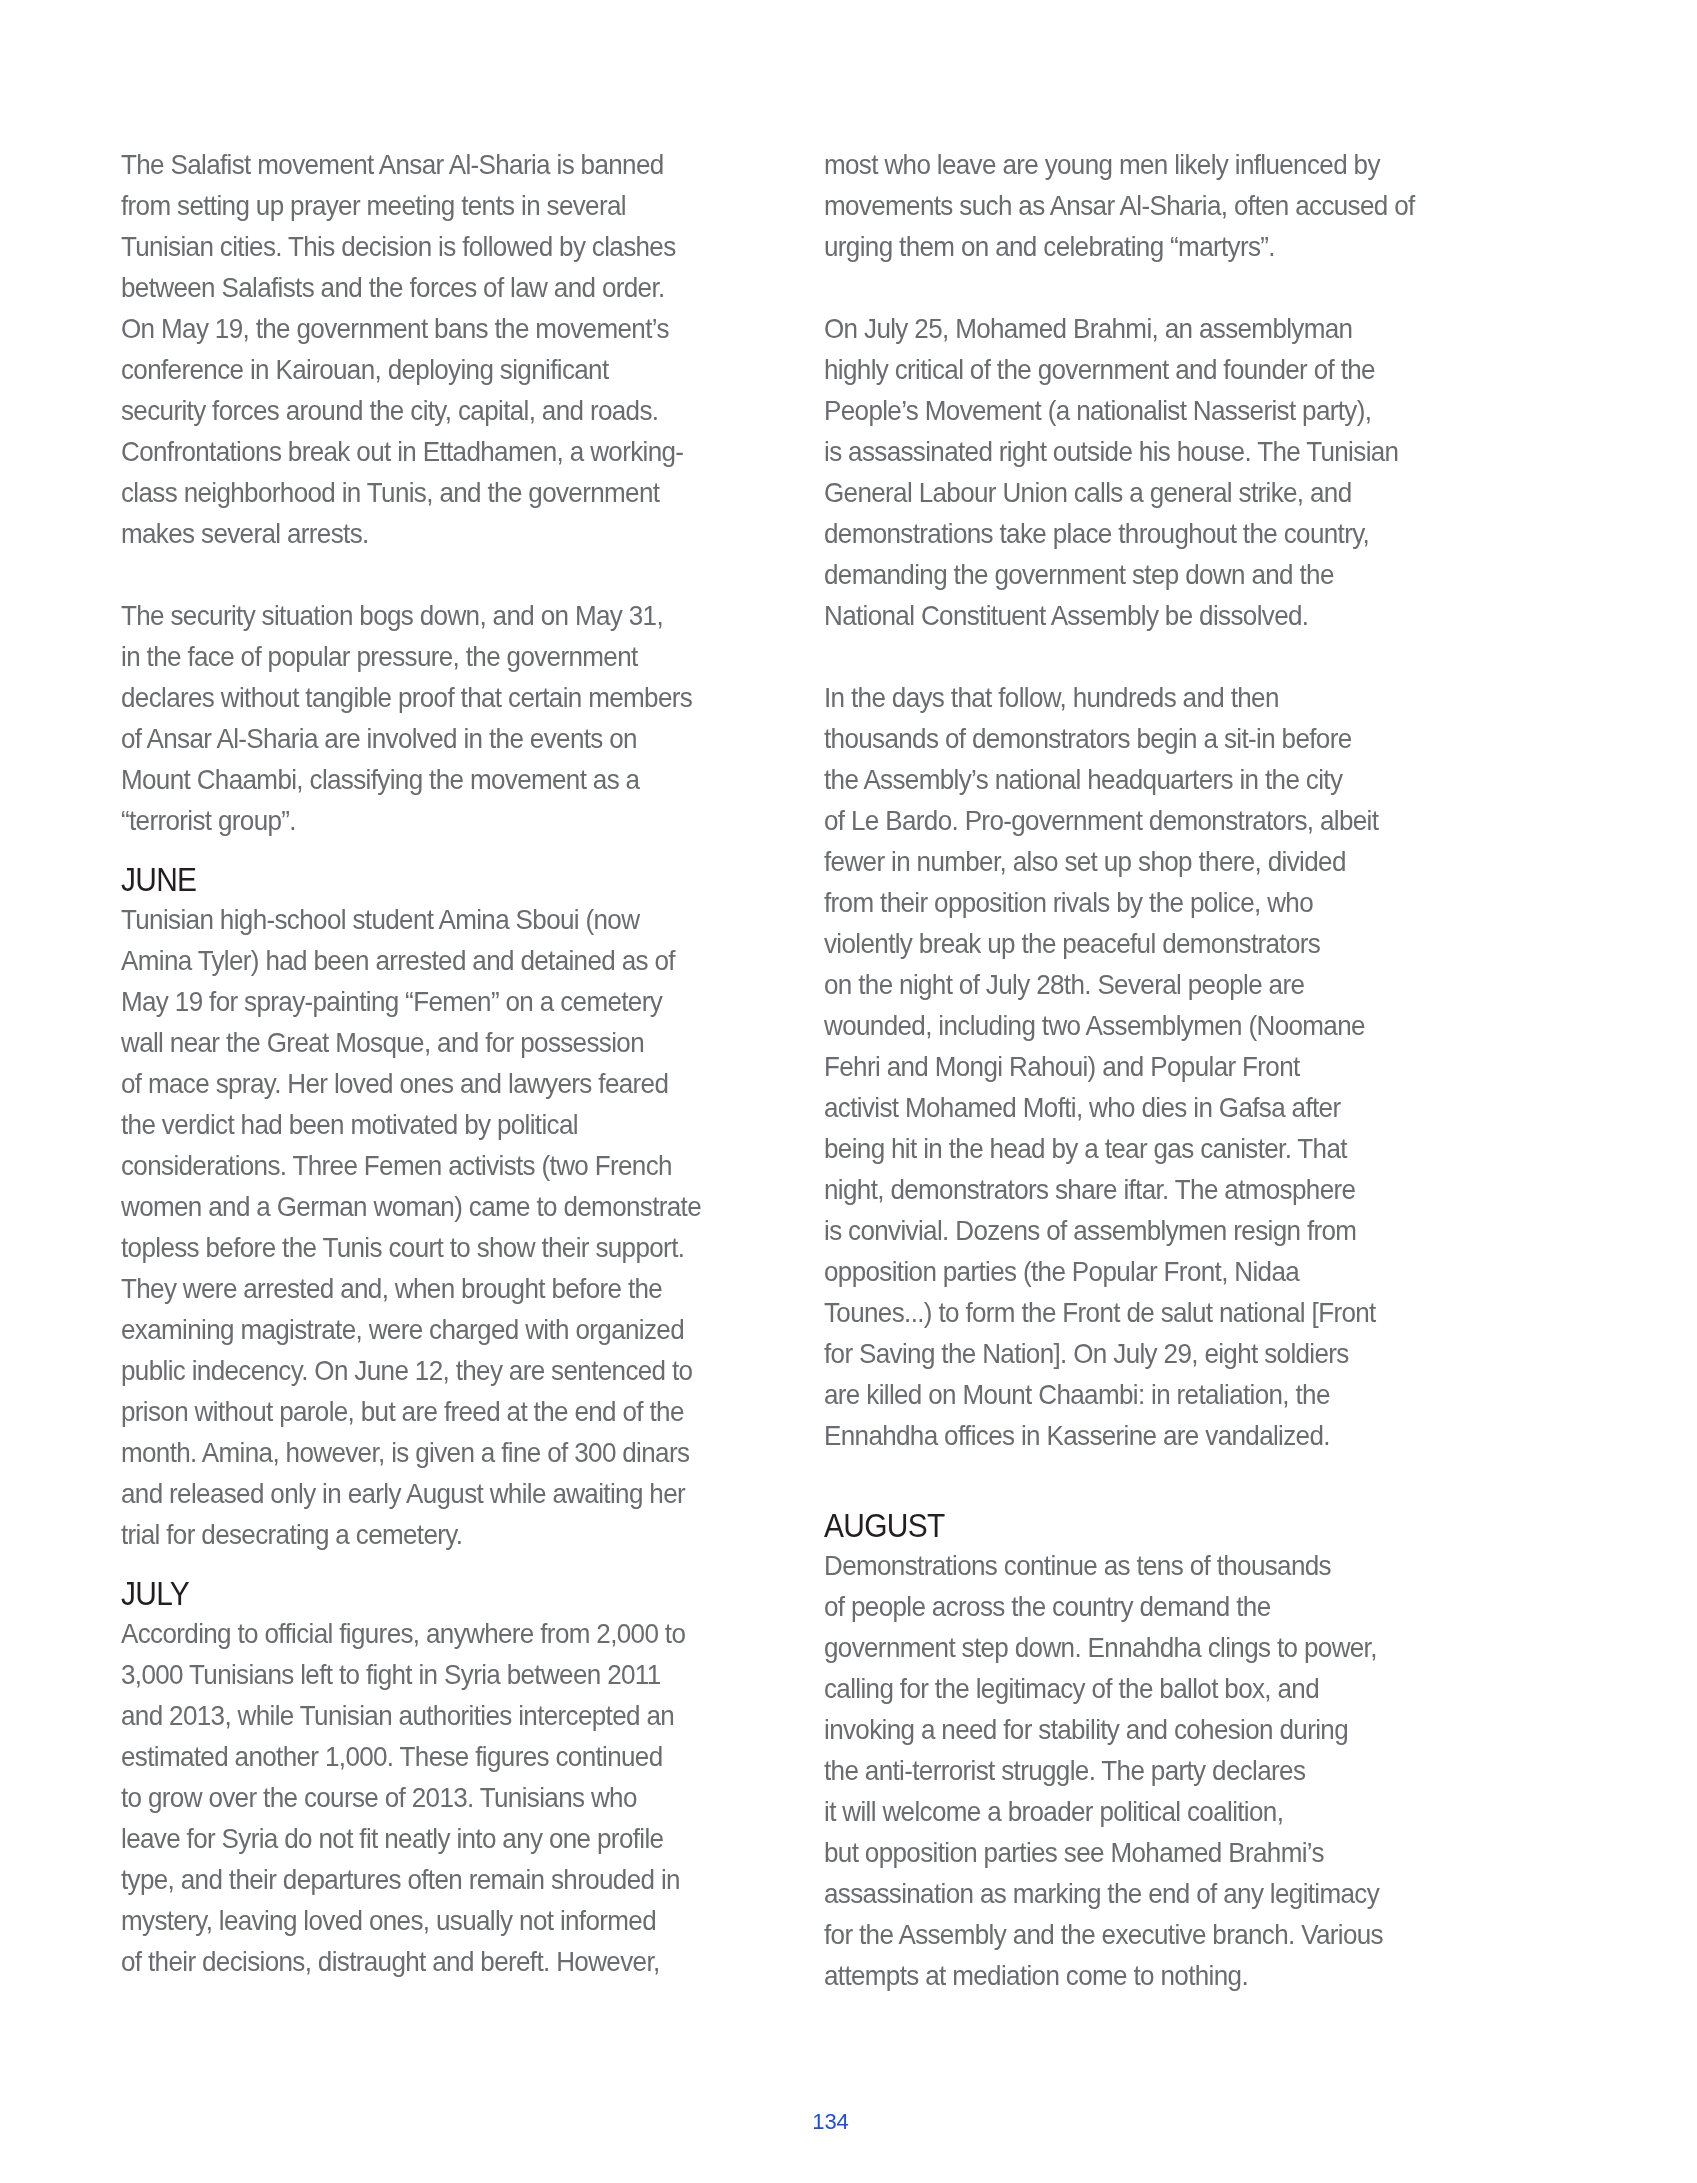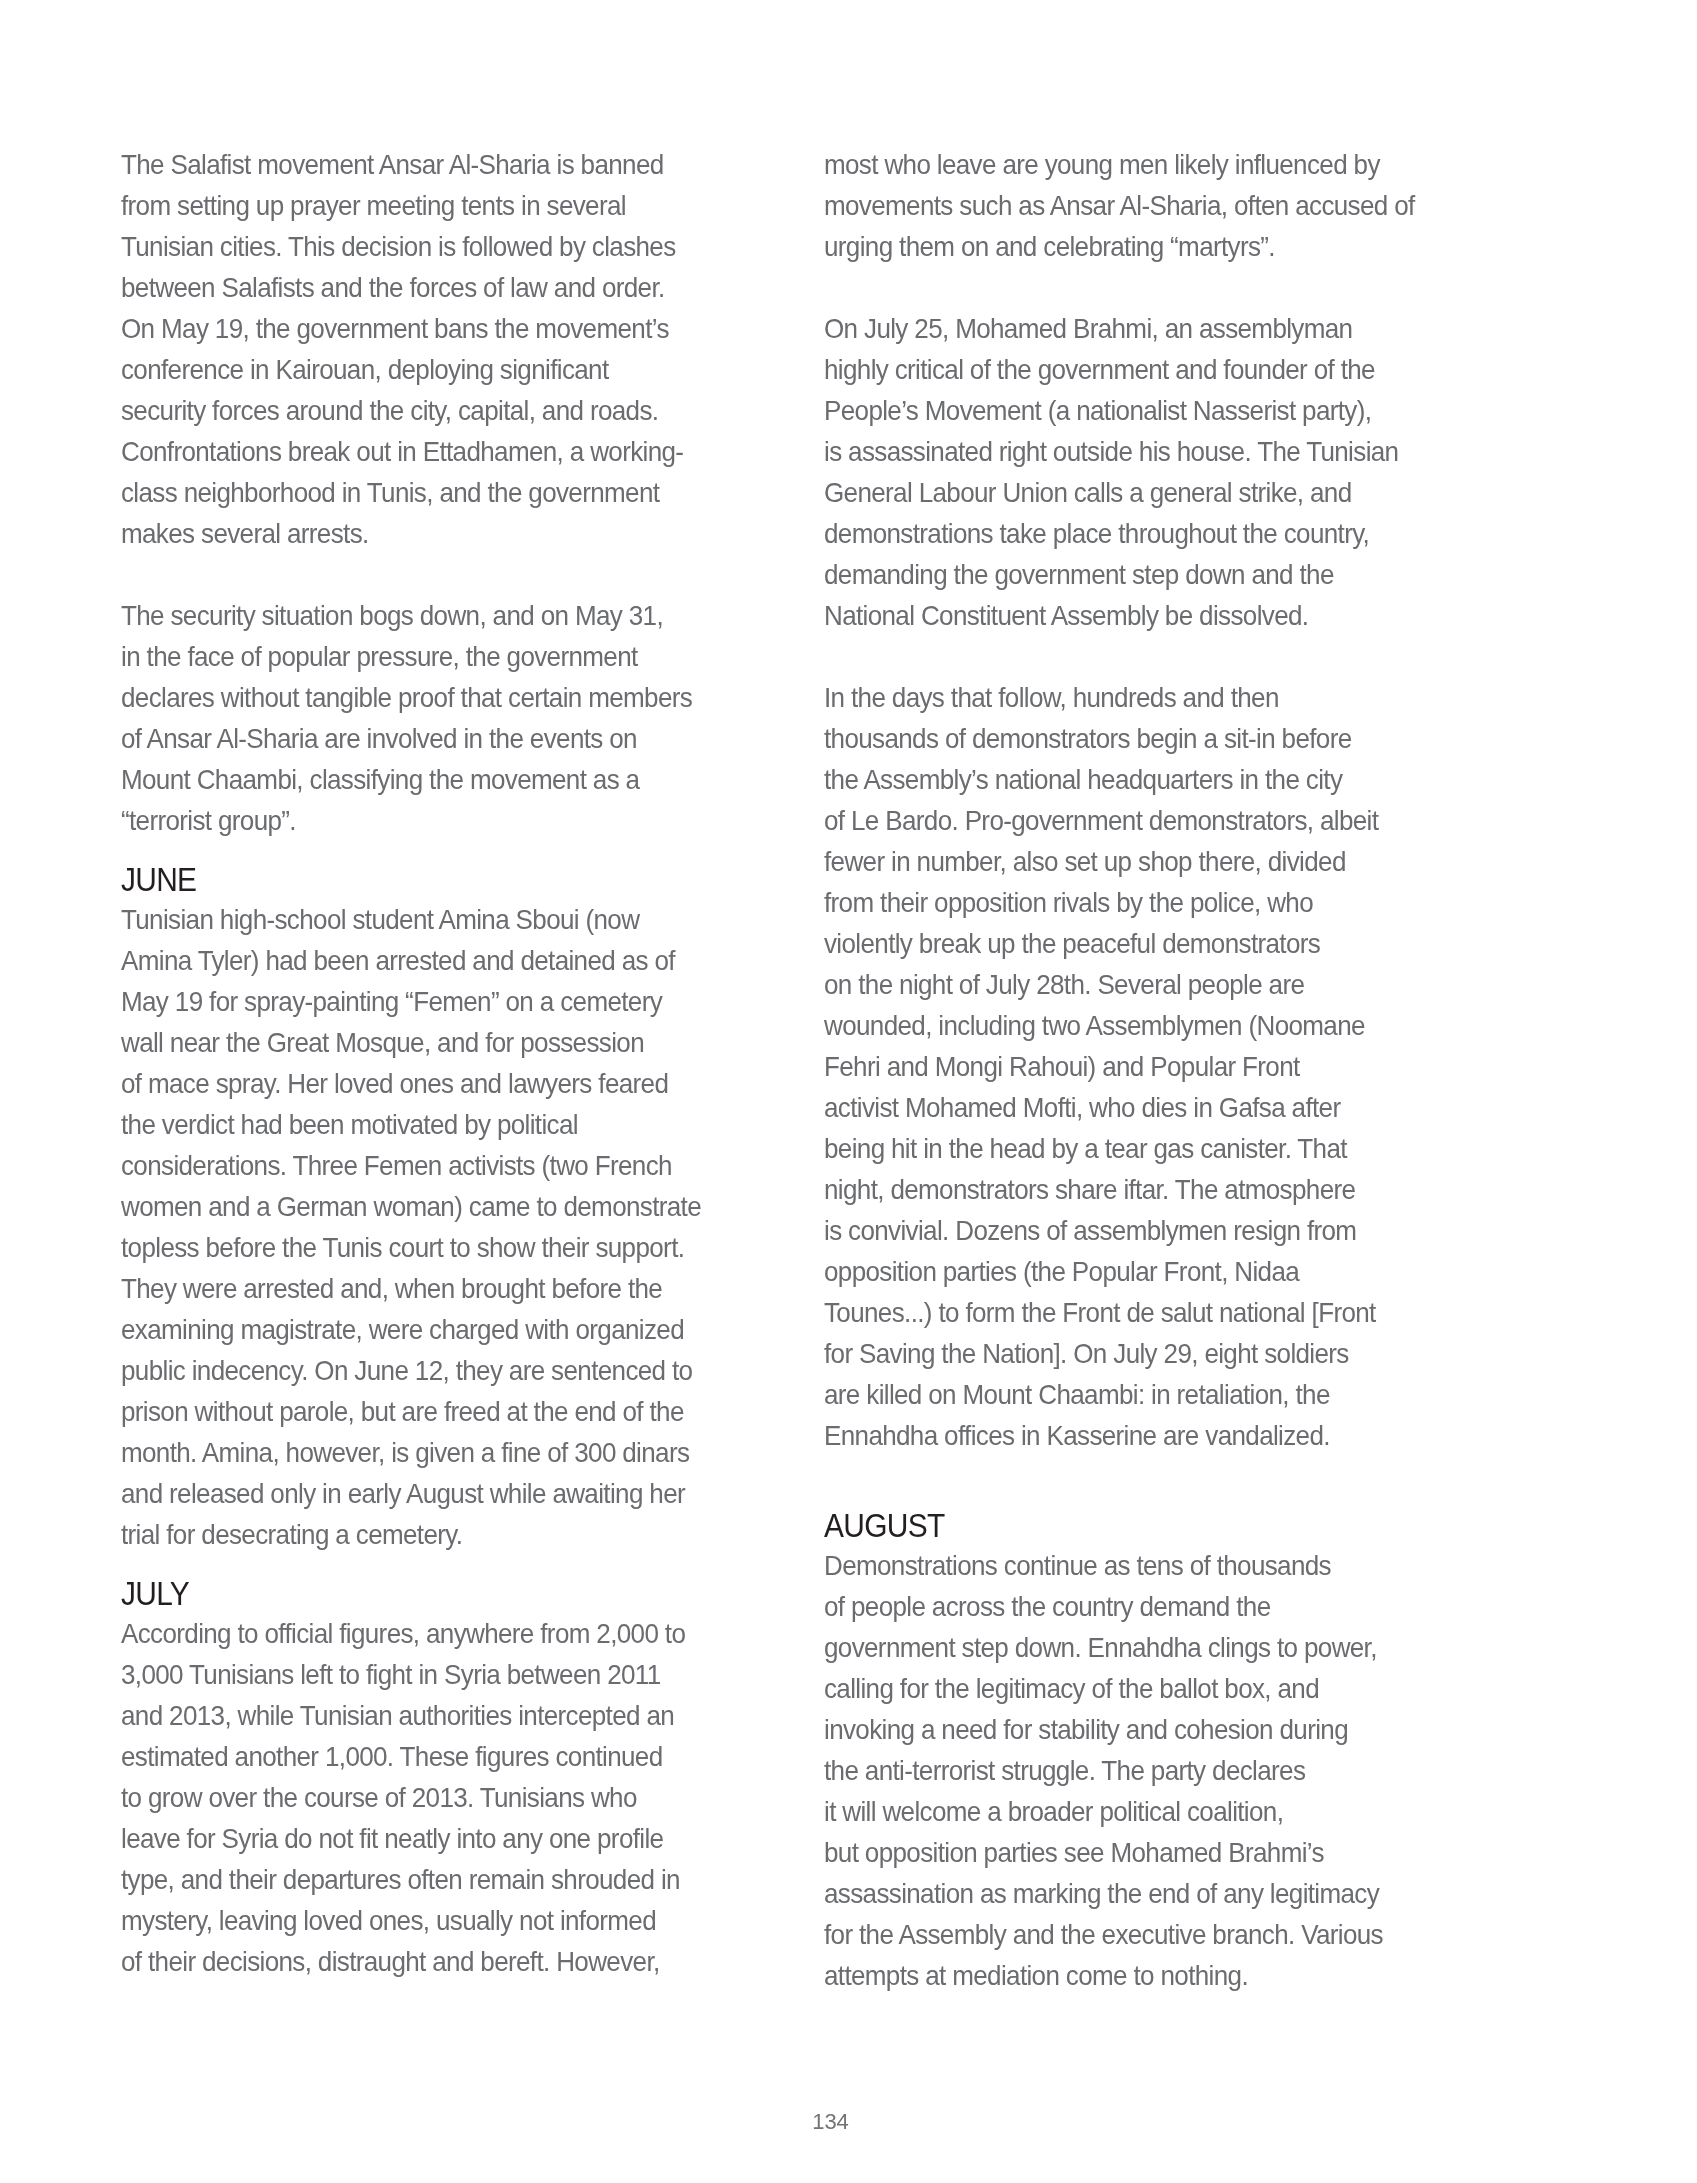--- a/index.html
+++ b/index.html
@@ -35,21 +35,21 @@
     .gap-1 { height: 41px; }
     .gap-h { height: 18px; }
     .gap-big { height: 49px; }
     .page-number {
       position: absolute;
       left: 0; width: 1661px;
       top: 2109px;
       text-align: center;
       font-family: "Liberation Sans", sans-serif;
       font-size: 22px;
-      color: #737373;
+      color: #1d4ed8;
     }
   </style>
 </head>
 <body>
 
 <div class="page">
 
   <div class="col col-left">
     <p class="para">
         <span class="line">The Salafist movement Ansar Al-Sharia is banned</span>

